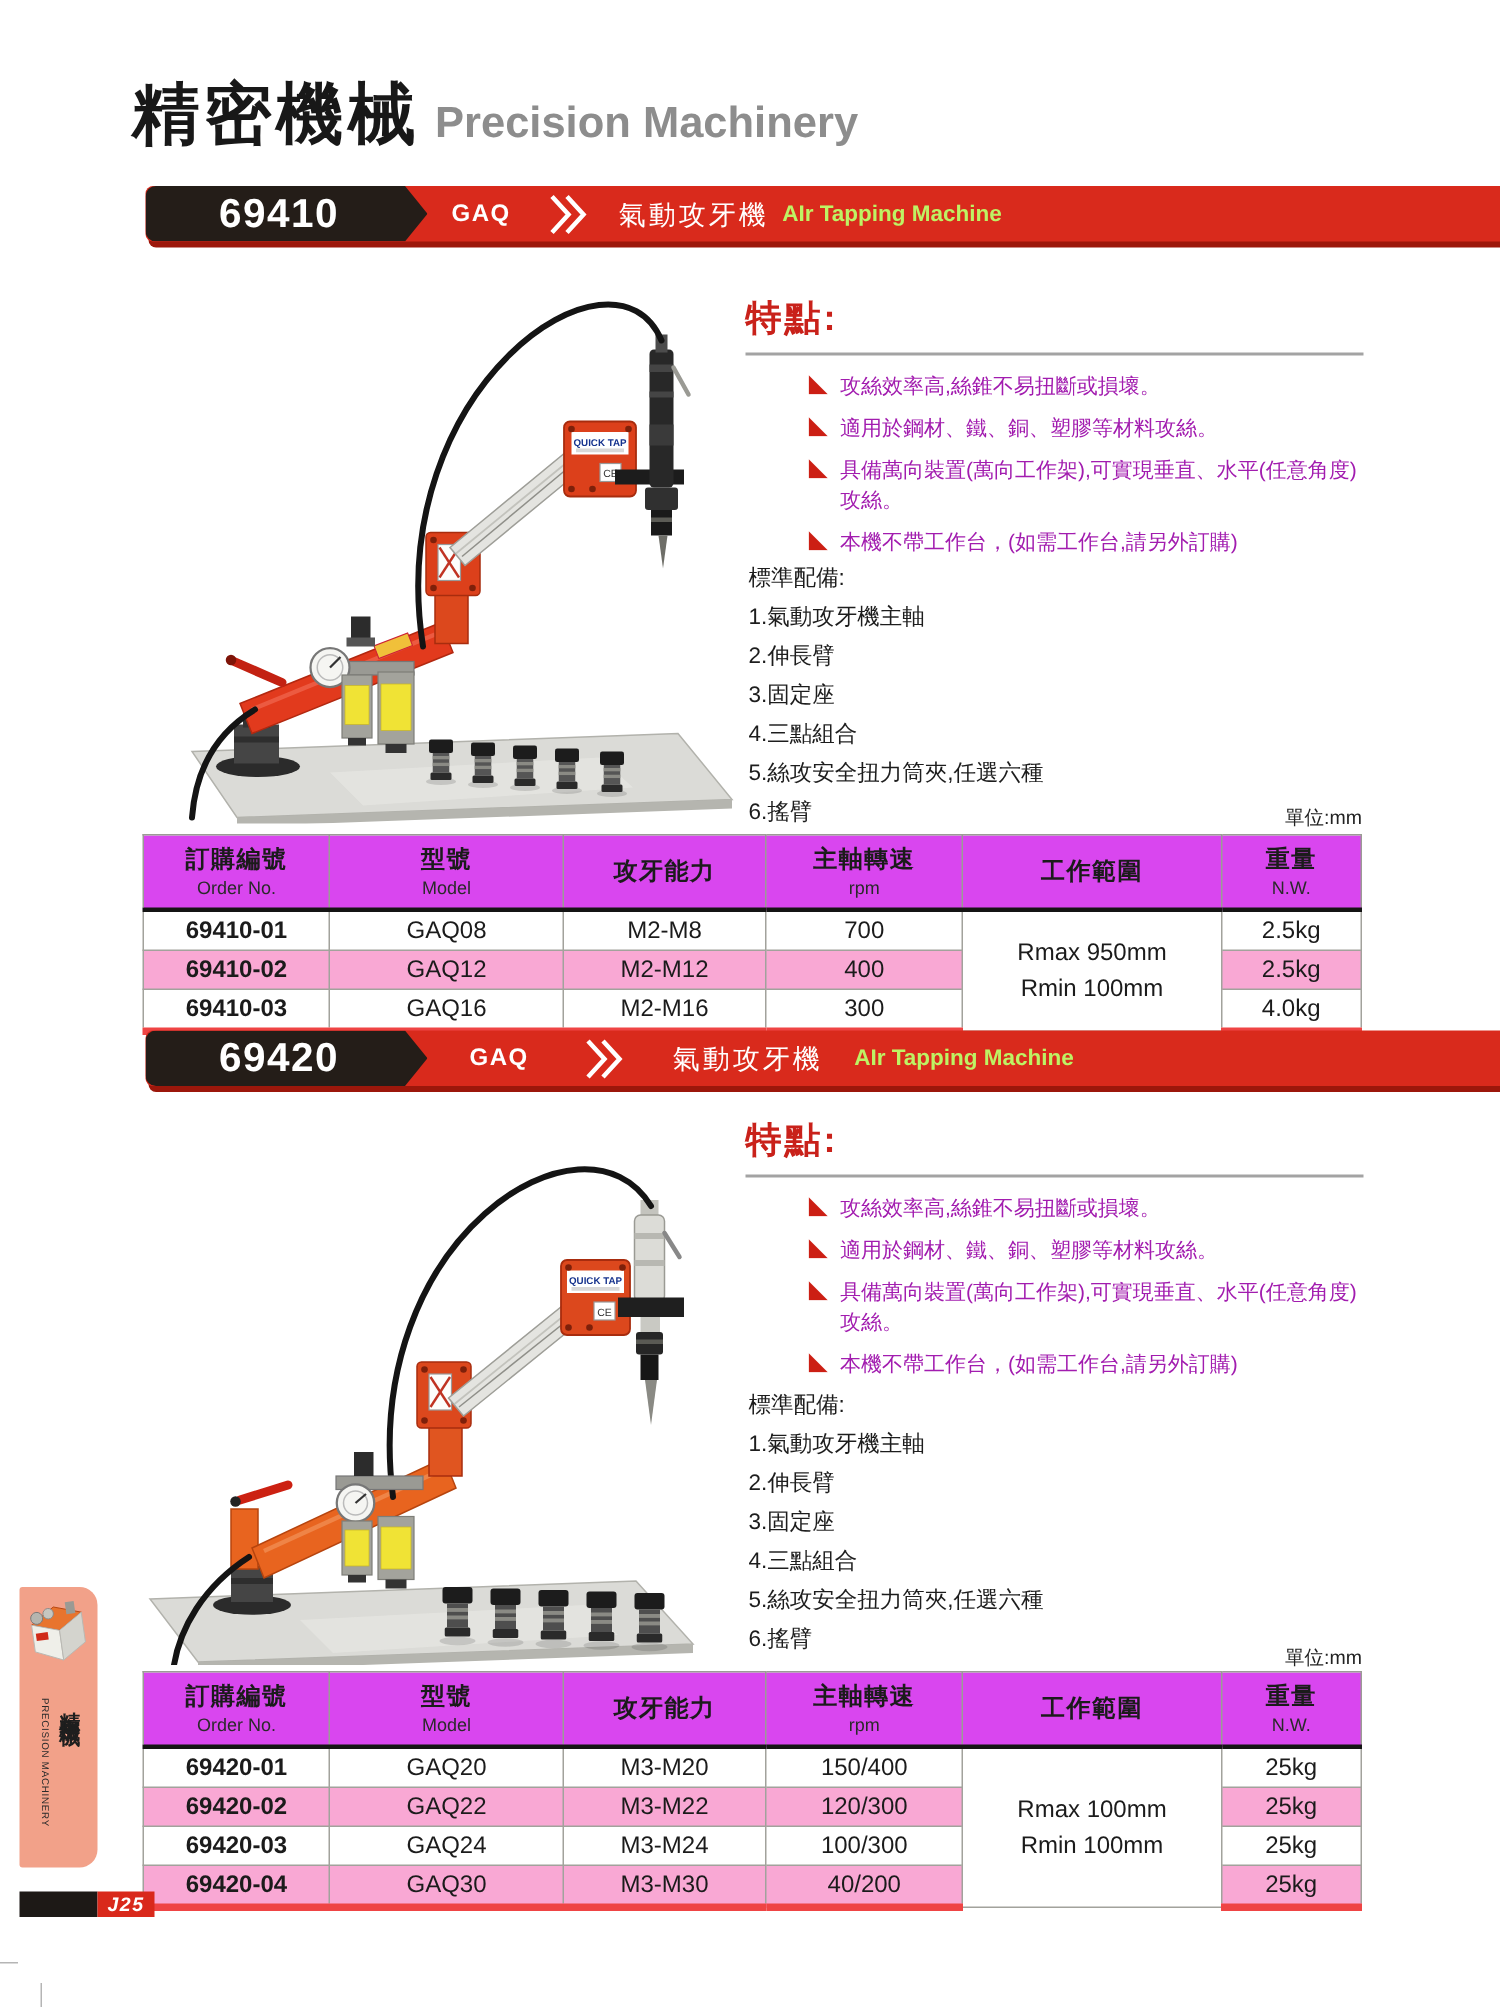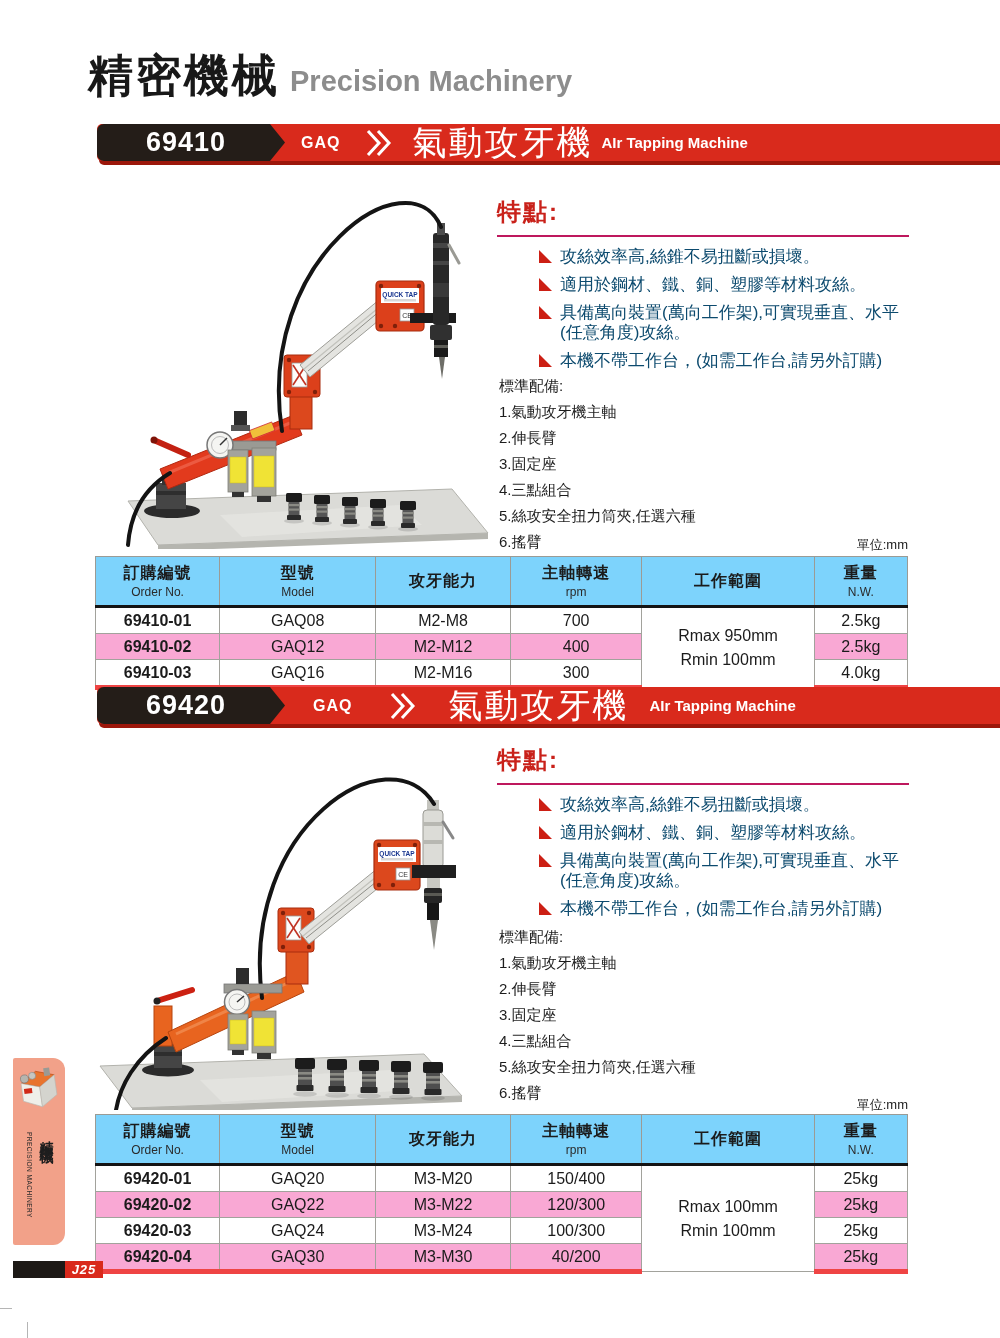--- a/index.html
+++ b/index.html
@@ -14,41 +14,41 @@
   
   .banner{position:absolute;left:97px;width:956px;height:37px;background:#d92a1c;
           border-radius:5px 10px 10px 5px;display:flex;align-items:center;
           box-shadow:2px 4px 0 0 #9c170b;}
   .code-tab{height:37px;min-width:150px;background:#241d18;color:#fff;display:flex;
             align-items:center;justify-content:center;font-size:27px;font-weight:bold;
             letter-spacing:1px;padding:0 24px 0 14px;border-radius:7px 0 0 7px;
             clip-path:polygon(0 0,calc(100% - 15px) 0,100% 50%,calc(100% - 15px) 100%,0 100%);}
   .series{margin-left:16px;font-size:16px;font-weight:bold;color:#fff;letter-spacing:1px;}
   .chev{margin-left:24px;display:block;}
-  .bn-zh{margin-left:18px;font-size:34px;color:#fff;letter-spacing:2px;}
-  .bn-en{margin-left:9px;font-size:15px;font-weight:bold;color:#ffffff;}
+  .bn-zh{margin-left:18px;font-size:18px;color:#fff;letter-spacing:2px;}
+  .bn-en{margin-left:9px;font-size:15px;font-weight:bold;color:#bef264;}
 
   
   .features{position:absolute;left:497px;width:412px;}
   .features h2{margin:0 0 10px 0;font-size:24px;font-weight:bold;color:#c9211a;
-               border-bottom:2px solid #be185d;padding-bottom:7px;letter-spacing:2px;}
+               border-bottom:2px solid #a3a3a3;padding-bottom:7px;letter-spacing:2px;}
   .features ul{list-style:none;margin:0;padding:0;}
-  .features li{display:flex;margin-bottom:8px;font-size:17px;line-height:20px;color:#0c4a6e;padding-left:42px;}
+  .features li{display:flex;margin-bottom:8px;font-size:14px;line-height:20px;color:#a21caf;padding-left:42px;}
   .tri{flex:none;width:13px;height:13px;background:#cc1f14;margin:3px 8px 0 0;
        clip-path:polygon(0 0,100% 100%,0 100%);}
 
   
   .equip{position:absolute;left:499px;width:410px;font-size:15px;line-height:26px;color:#1d1d1d;}
 
   
   .unit{position:absolute;right:92px;font-size:13px;color:#222;}
 
   
   table.spec{position:absolute;left:95px;width:813px;border-collapse:collapse;table-layout:fixed;}
-  table.spec th{background:#7dd3fc;border:1px solid #9b9b95;border-bottom:3px solid #141414;
+  table.spec th{background:#d946ef;border:1px solid #9b9b95;border-bottom:3px solid #141414;
                 height:44px;padding:2px;vertical-align:middle;}
   .th-zh{display:block;font-size:16px;font-weight:bold;color:#1b1b1b;letter-spacing:1px;}
   .th-en{display:block;font-size:12px;font-weight:normal;color:#2a2a2a;margin-top:1px;}
   .th-en:empty{display:none;}
   table.spec td{border:1px solid #a2a29c;height:23px;text-align:center;font-size:16px;
                 color:#1b1b1b;padding:1px 2px;background:#fff;}
   table.spec tr.alt td{background:#f9a8d4;}
   table.spec tbody tr:last-child td{border-bottom:5px solid #ef4444;}
   td.c-order{font-weight:bold;}
   td.c-range{background:#fff !important;font-size:17px;line-height:24px;}

